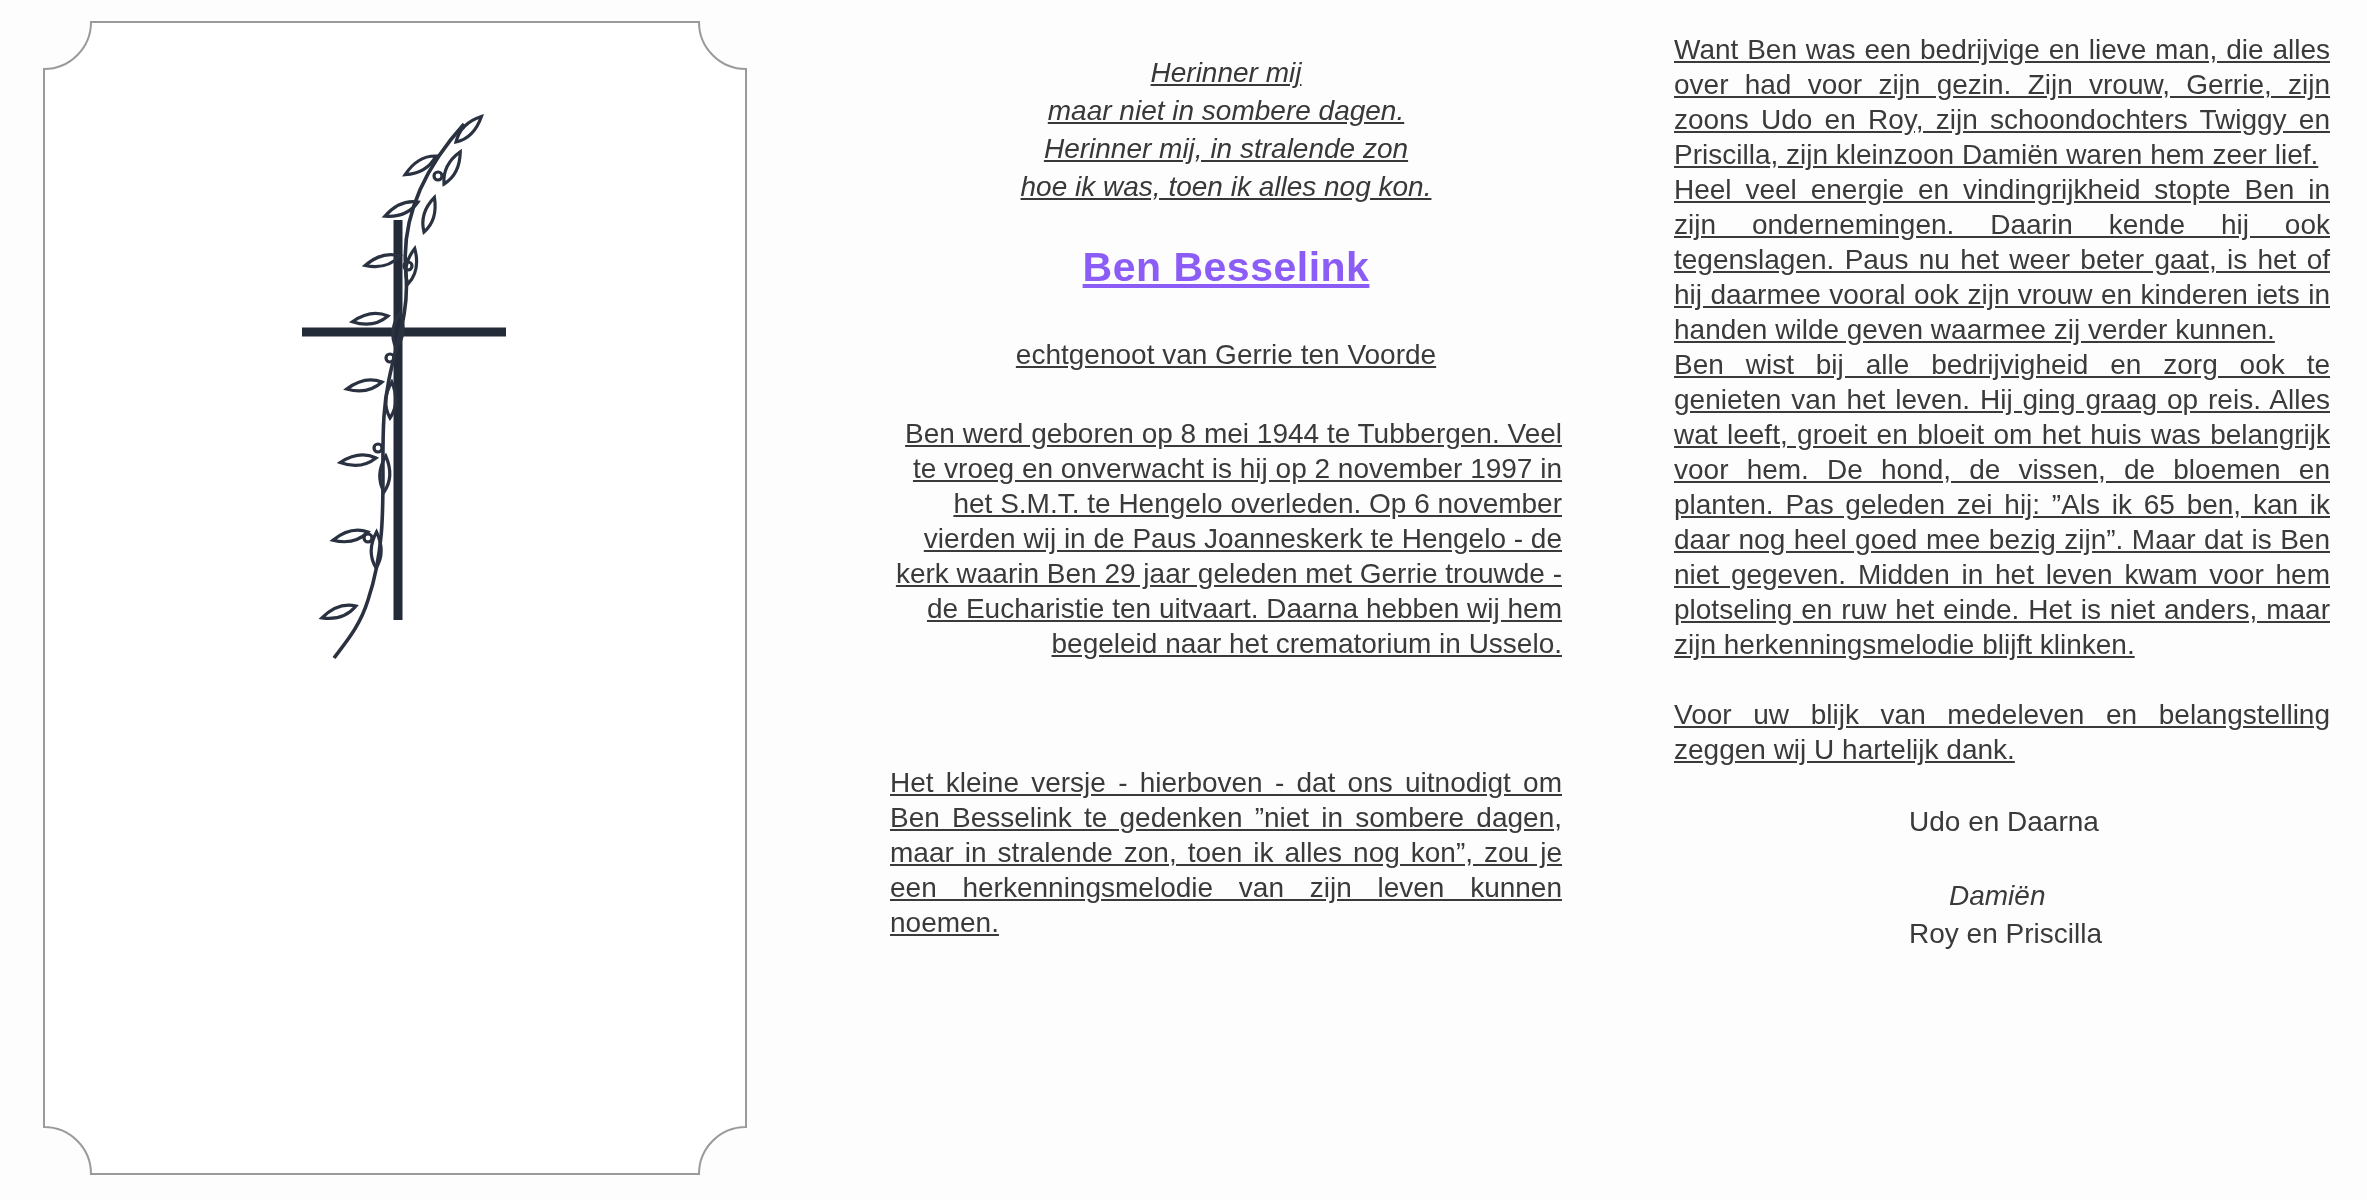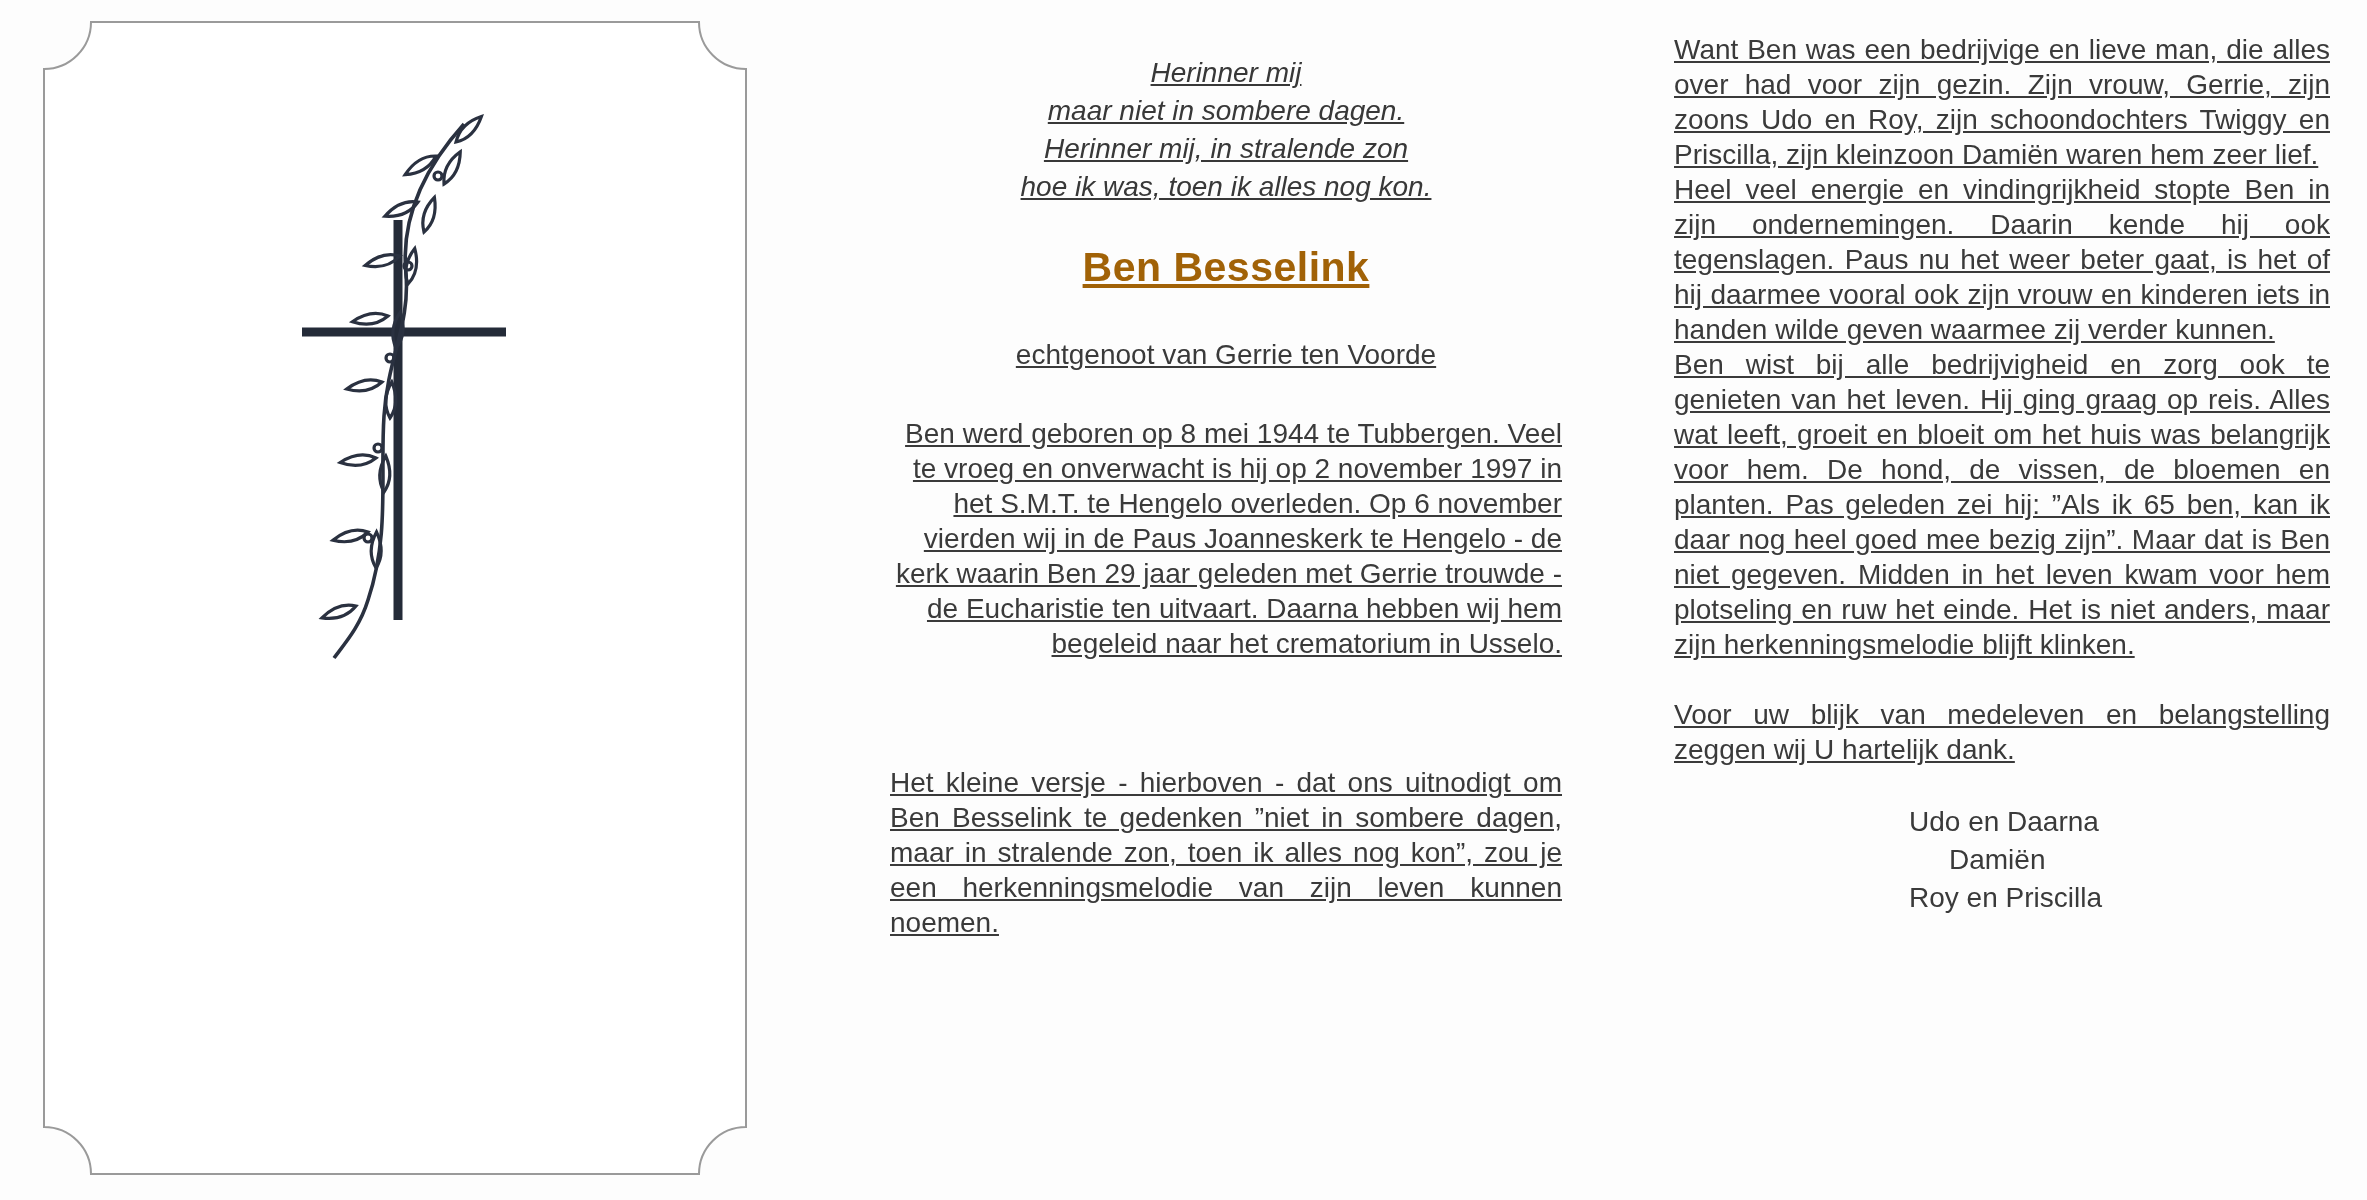--- a/index.html
+++ b/index.html
@@ -31,34 +31,34 @@
     white-space: pre-line;
     line-height: 38px;
     color: #383838;
   }
   .intro   { margin-top: 72px; }
   .name    {
     margin-top: 44px;
     font-size: 41px;
     font-weight: bold;
     letter-spacing: 0.5px;
-    color: #a16207;
+    color: #8b5cf6;
   }
   .subtitle { margin-top: 52px; }
   .bio      { margin-top: 44px; text-align: right; }
   .closing  { margin-top: 104px; text-align: justify; }
   .col-right p { text-align: justify; }
   .thanks   { margin-top: 35px; }
   .signatures {
     margin-top: 36px;
     text-align: left;
     padding-left: 235px;
     line-height: 38px;
   }
-  .sig-damien { padding-left: 40px; }
+  .sig-damien { font-style: italic; padding-left: 40px; margin-top: 36px; }
 </style>
 </head>
 <body>
 
 <div class="memorial-card">
   <svg width="718" height="1168" viewBox="0 0 718 1168" xmlns="http://www.w3.org/2000/svg">
 
     <path d="M 55 8 L 663 8 A 47 47 0 0 0 710 55 L 710 1113 A 47 47 0 0 0 663 1160
              L 55 1160 A 47 47 0 0 0 8 1113 L 8 55 A 47 47 0 0 0 55 8 Z" fill="#ffffff" stroke="#9a9a9a" stroke-width="2"></path>
 

